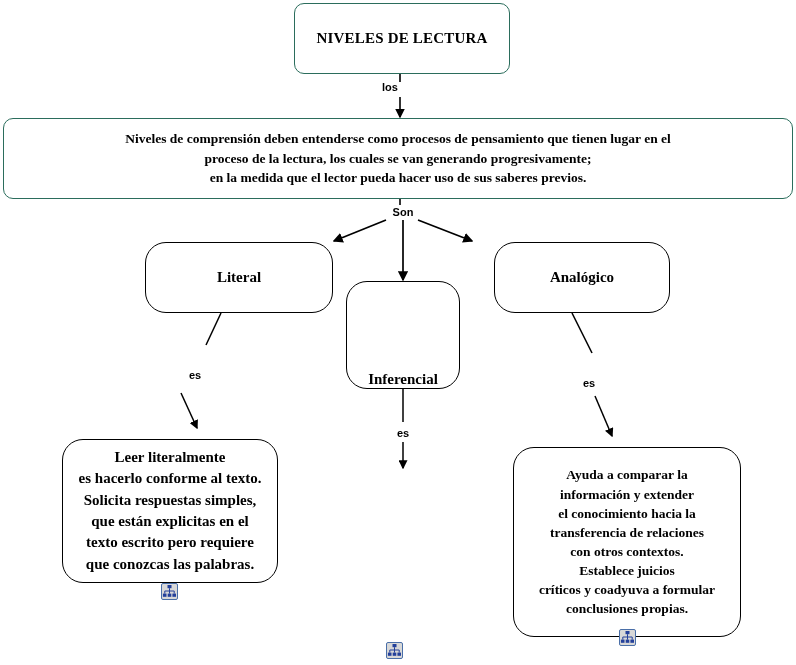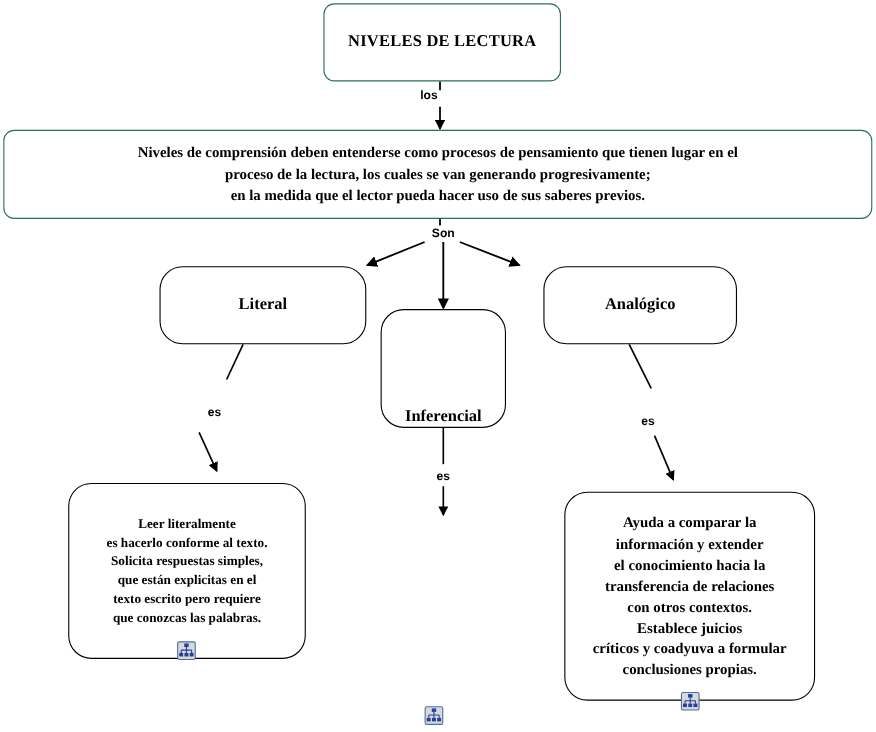--- a/index.html
+++ b/index.html
@@ -149,21 +149,21 @@
   <div class="link-label" style="left:165px; top:369px; width:60px;">
     <span>es</span>
   </div>
   <div class="link-label" style="left:373px; top:427px; width:60px;">
     <span>es</span>
   </div>
   <div class="link-label" style="left:559px; top:377px; width:60px;">
     <span>es</span>
   </div>
 
-  <div class="node node-black" style="left:62px; top:439px; width:216px; height:160px; font-size:12px; line-height:1.42; padding:0 6px;">
+  <div class="node node-black" style="left:62px; top:439px; width:216px; height:144px; font-size:15px; line-height:1.42; padding:0 6px;">
     <span class="node-text">Leer literalmente
 es hacerlo conforme al texto.
 Solicita respuestas simples,
 que están explicitas en el
 texto escrito pero requiere
 que conozcas las palabras.</span>
   </div>
   <span class="tree-icon" style="left:161px; top:583px;">
     <svg width="15" height="15" viewBox="0 0 15 15" xmlns="http://www.w3.org/2000/svg" aria-hidden="true">
       <rect x="5.5" y="1" width="4" height="3.2" fill="#24409a"></rect>

